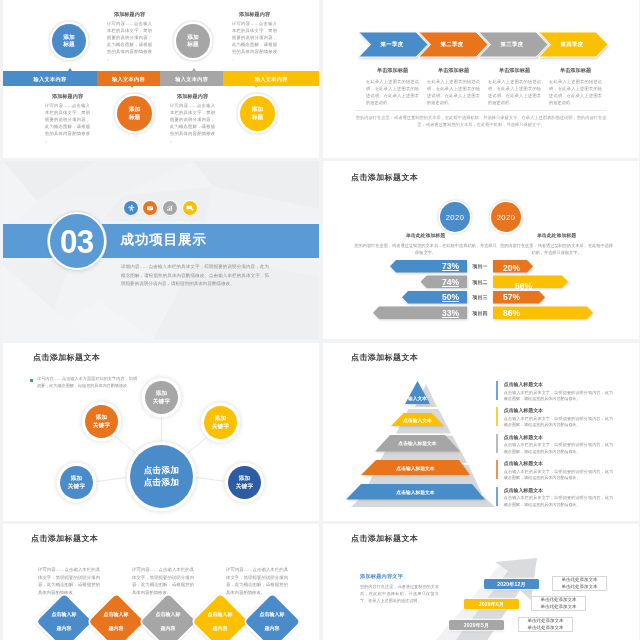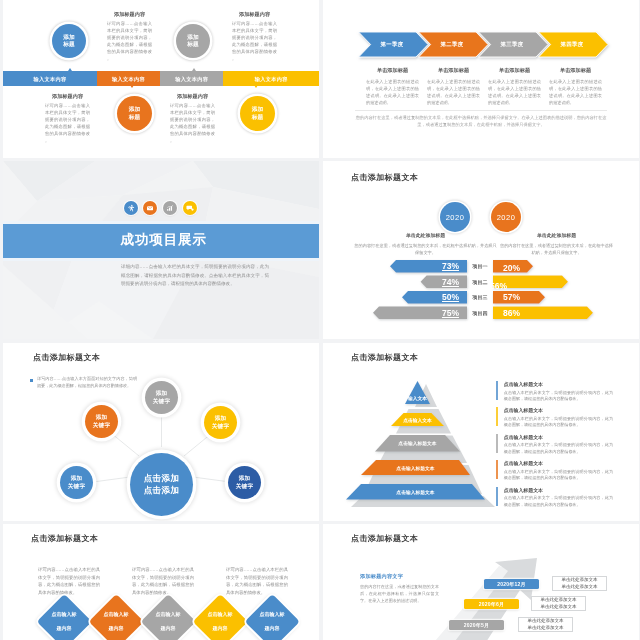--- a/index.html
+++ b/index.html
@@ -198,20 +198,23 @@
     <polygon points="0,74 70,96 40,178 0,178" fill="#eff0f2"></polygon>
     <polygon points="70,96 196,92 150,178 40,178" fill="#f2f3f5"></polygon>
     <polygon points="196,92 316,116 316,178 150,178" fill="#eeeff1"></polygon>
     <polygon points="40,178 150,178 96,140" fill="#f4f5f6"></polygon>
     <polygon points="0,104 84,178 0,178" fill="#f3f4f5"></polygon>
   </svg>
   <div class="abs" style="left:0;top:63px;width:316px;height:34px;background:#5b9bd5"></div>
   <div class="abs" style="left:0;top:60px;width:316px;height:3px;background:#eef4fa"></div>
   <div class="abs" style="left:0;top:97px;width:316px;height:3px;background:#eef4fa"></div>
 
+  <div class="abs s3num" style="left:45px;top:51px;width:58px;height:58px">
+    <span>03</span>
+  </div>
   <div class="abs s3title" style="left:117.5px;top:72px">成功项目展示</div>
 
   <div class="abs s3icons" style="left:120.5px;top:40px">
     <span class="ico" style="background:#4a8cca">
       <svg viewBox="0 0 24 24" width="8" height="8">
             <g fill="#fff">
               <circle cx="14.5" cy="4.2" r="2"></circle>
               <path d="M12.6 7.2 L9 9.6 L7.2 13.4 L9.1 14.2 L10.6 11.2 L12.6 10.1 L11 14.4 L9 19.8 L11 20.6 L13.4 15.4 L15.6 18 L16.6 22.2 L18.7 21.8 L17.5 16.6 L15.3 13.6 L16.6 10.2 L18.4 12.1 L21.2 11.9 L21.2 9.9 L19.3 9.9 L17.1 7.4 Z"></path>
               <path d="M5.6 8.4 L10.4 8.4 L10.0 7.0 L5.2 7.0 Z"></path>
               <path d="M3.4 11.2 L8.2 11.2 L7.9 9.8 L3.1 9.8 Z"></path>
@@ -283,24 +286,24 @@
       <path d="M170,99 L204,99 L210,105.25 L204,111.5 L170,111.5 Z" fill="#e8741e"></path>
       <path d="M170,114.5 L239,114.5 L245,120.75 L239,127 L170,127 Z" fill="#fbc000"></path>
       <path d="M170,130 L216,130 L222,136.25 L216,142.5 L170,142.5 Z" fill="#e8741e"></path>
       <path d="M170,145.5 L264,145.5 L270,151.75 L264,158 L170,158 Z" fill="#fbc000"></path>
     </g>
   </svg>
 
   <div class="abs s4val s4vl" style="left:70px;top:99px;width:70px;height:12.5px">73%</div>
   <div class="abs s4val s4vl" style="left:100.6px;top:114.5px;width:39.4px;height:12.5px">74%</div>
   <div class="abs s4val s4vl" style="left:82px;top:130px;width:58px;height:12.5px">50%</div>
-  <div class="abs s4val s4vl" style="left:53px;top:145.5px;width:87px;height:12.5px">75%</div>
+  <div class="abs s4val s4vl" style="left:53px;top:145.5px;width:87px;height:12.5px">33%</div>
 
   <div class="abs s4val s4vr" style="left:175px;top:99px;width:30px;height:15px">20%</div>
-  <div class="abs s4val s4vr" style="left:162px;top:114.5px;width:30px;height:20px">56%</div>
+  <div class="abs s4val s4vr" style="left:187px;top:114.5px;width:30px;height:20px">56%</div>
   <div class="abs s4val s4vr" style="left:175px;top:130px;width:30px;height:12.5px">57%</div>
   <div class="abs s4val s4vr" style="left:175px;top:145.5px;width:30px;height:12.5px">86%</div>
 
   <div class="abs s4cat" style="left:146px;top:99px;width:22px;height:12.5px">项目一</div>
   <div class="abs s4cat" style="left:146px;top:114.5px;width:22px;height:12.5px">项目二</div>
   <div class="abs s4cat" style="left:146px;top:130px;width:22px;height:12.5px">项目三</div>
   <div class="abs s4cat" style="left:146px;top:145.5px;width:22px;height:12.5px">项目四</div>
 </div>
 
 <div class="slide s5" style="left:3px;top:343px;width:316px;height:178px">
@@ -318,21 +321,21 @@
     </g>
     <g fill="#c9cbcd">
       <circle cx="158.5" cy="71" r="0.9"></circle>
           <circle cx="108" cy="90" r="0.9"></circle>
       <circle cx="209" cy="90" r="0.9"></circle>
           <circle cx="90" cy="139" r="0.9"></circle>
       <circle cx="227" cy="139" r="0.9"></circle>
     </g>
   </svg>
 
-  <div class="abs circ ring3 s5hub" style="left:127px;top:110px;width:63px;height:63px;background:#4a8cca">
+  <div class="abs circ ring3 s5hub" style="left:127px;top:102px;width:63px;height:63px;background:#4a8cca">
     <span><b>点击添加</b><br><b>点击添加</b></span>
       </div>
 
   <div class="abs circ ring3 s5node" style="left:142px;top:38px;width:33px;height:33px;background:#a6a6a6">
     <span><b>添加</b><br><b>关键字</b></span>
       </div>
   <div class="abs circ ring3 s5node" style="left:201px;top:63px;width:33px;height:33px;background:#fbc000">
     <span><b>添加</b><br><b>关键字</b></span>
       </div>
   <div class="abs circ ring3 s5node" style="left:225px;top:123px;width:33px;height:33px;background:#2c5ca5">

